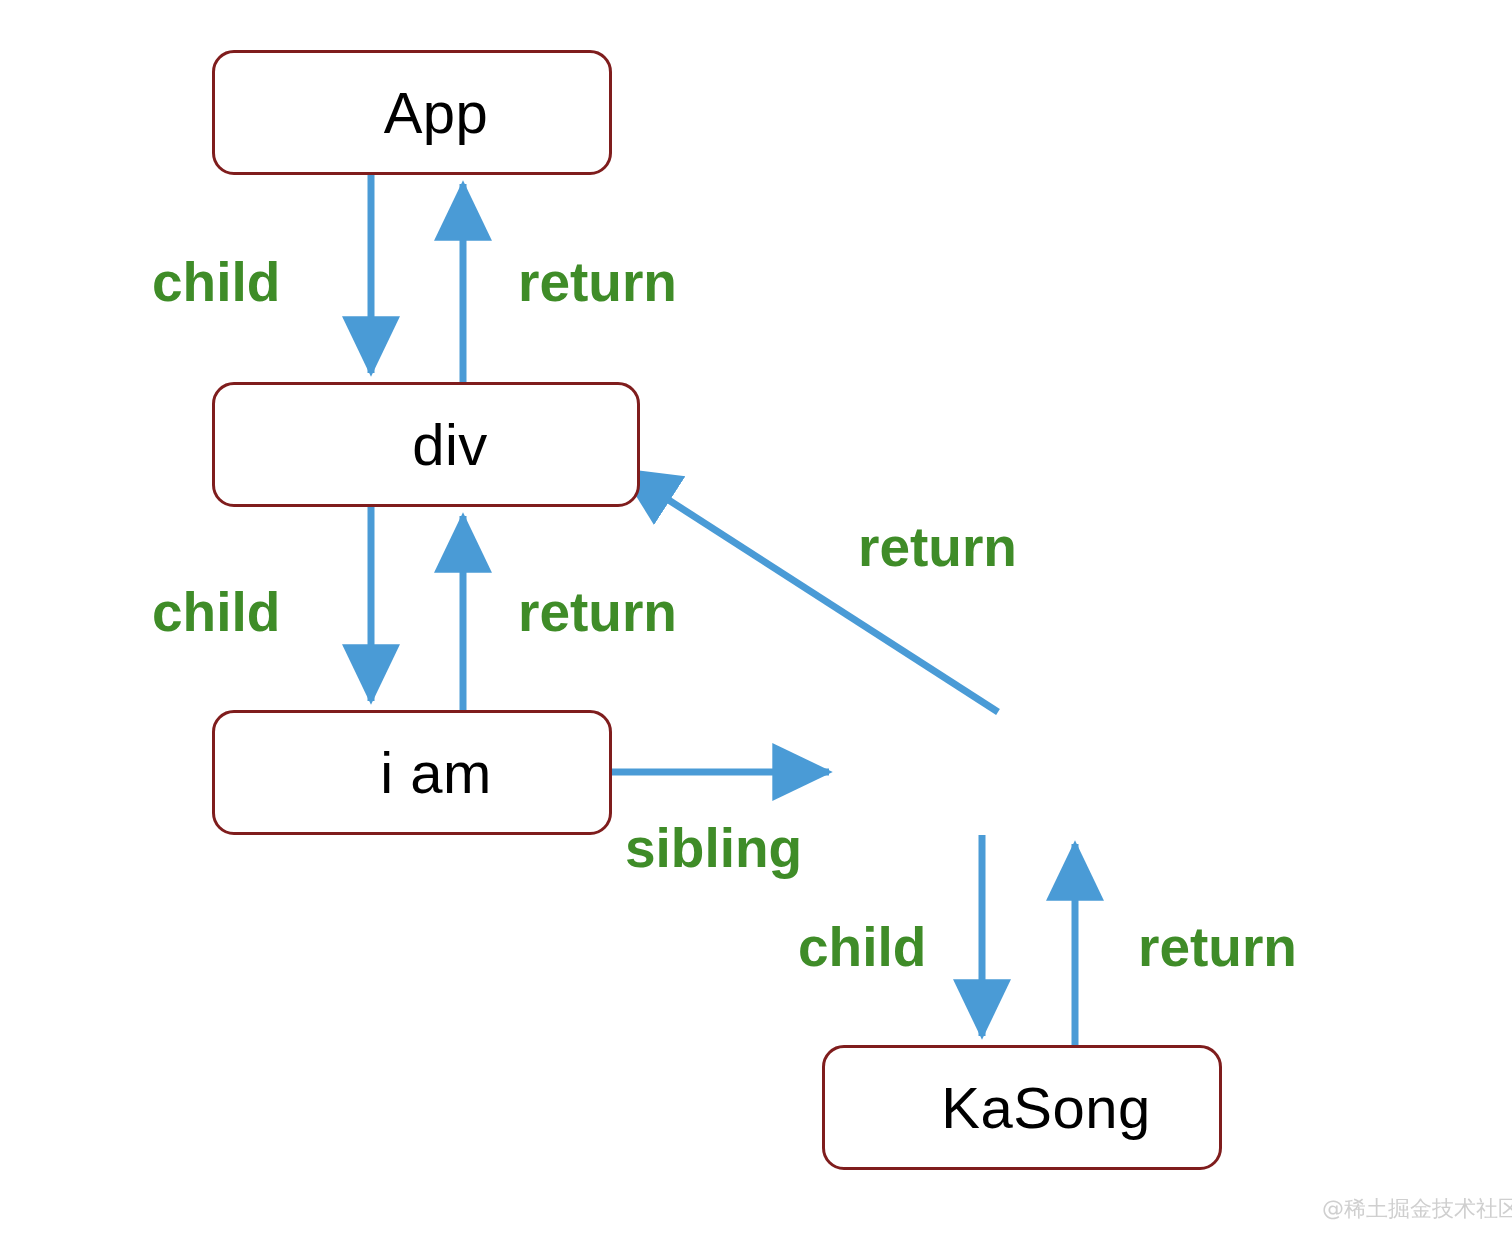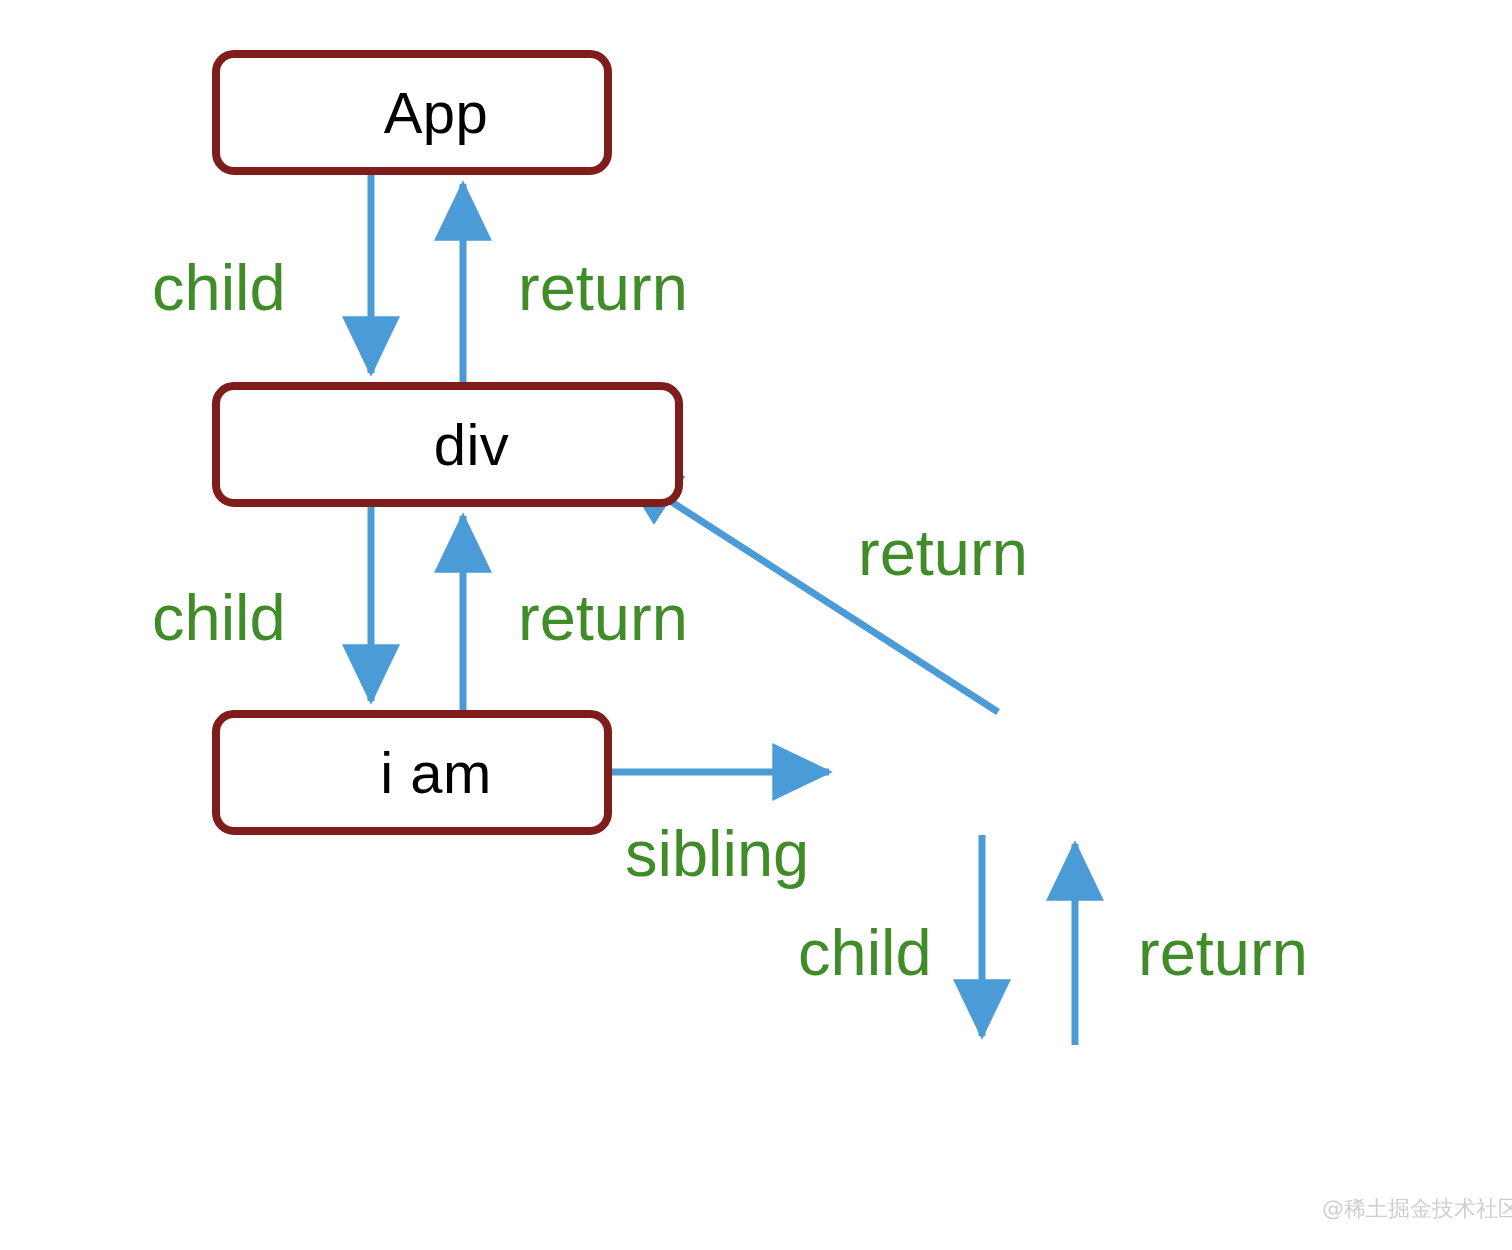--- a/index.html
+++ b/index.html
@@ -18,38 +18,38 @@
   #edges {
     position: absolute;
     left: 0;
     top: 0;
     width: 1512px;
     height: 1250px;
   }
   .node {
     position: absolute;
     box-sizing: border-box;
-    border: 8px solid #7f1d1d;
+    border: 3px solid #7f1d1d;
     border-radius: 22px;
     background: #ffffff;
     display: flex;
     align-items: center;
     justify-content: center;
     color: #000000;
     font-size: 58px;
     font-weight: 400;
     letter-spacing: 0.5px;
     z-index: 2;
     padding-left: 48px;
   }
   .edge-label {
     position: absolute;
     color: #3f8c28;
-    font-size: 65px;
-    font-weight: 400;
+    font-size: 55px;
+    font-weight: 700;
     white-space: nowrap;
     z-index: 3;
   }
   .watermark {
     position: absolute;
     color: #cfcfcf;
     font-size: 22px;
     white-space: nowrap;
     z-index: 4;
     font-family: "DejaVu Sans", sans-serif;
@@ -100,29 +100,32 @@
 
     <g>
       <line x1="1075" y1="1045" x2="1075" y2="844" stroke="#4a9bd6" stroke-width="7" marker-end="url(#arrowhead)"></line>
     </g>
   </svg>
 
   <div class="node" style="left:212px; top:50px; width:400px; height:125px;">
     <span>App</span>
   </div>
 
-  <div class="node" style="left:212px; top:382px; width:471px; height:125px;">
+  <div class="node" style="left:212px; top:382px; width:428px; height:125px;">
     <span>div</span>
   </div>
 
   <div class="node" style="left:212px; top:710px; width:400px; height:125px;">
     <span>i am</span>
   </div>
 
 
+  <div class="node" style="left:822px; top:1045px; width:400px; height:125px;">
+    <span>KaSong</span>
+  </div>
 
   <div class="edge-label" style="left:152px; top:250px;">child</div>
 
   <div class="edge-label" style="left:518px; top:250px;">return</div>
 
   <div class="edge-label" style="left:152px; top:580px;">child</div>
 
   <div class="edge-label" style="left:518px; top:580px;">return</div>
 
   <div class="edge-label" style="left:858px; top:515px;">return</div>

